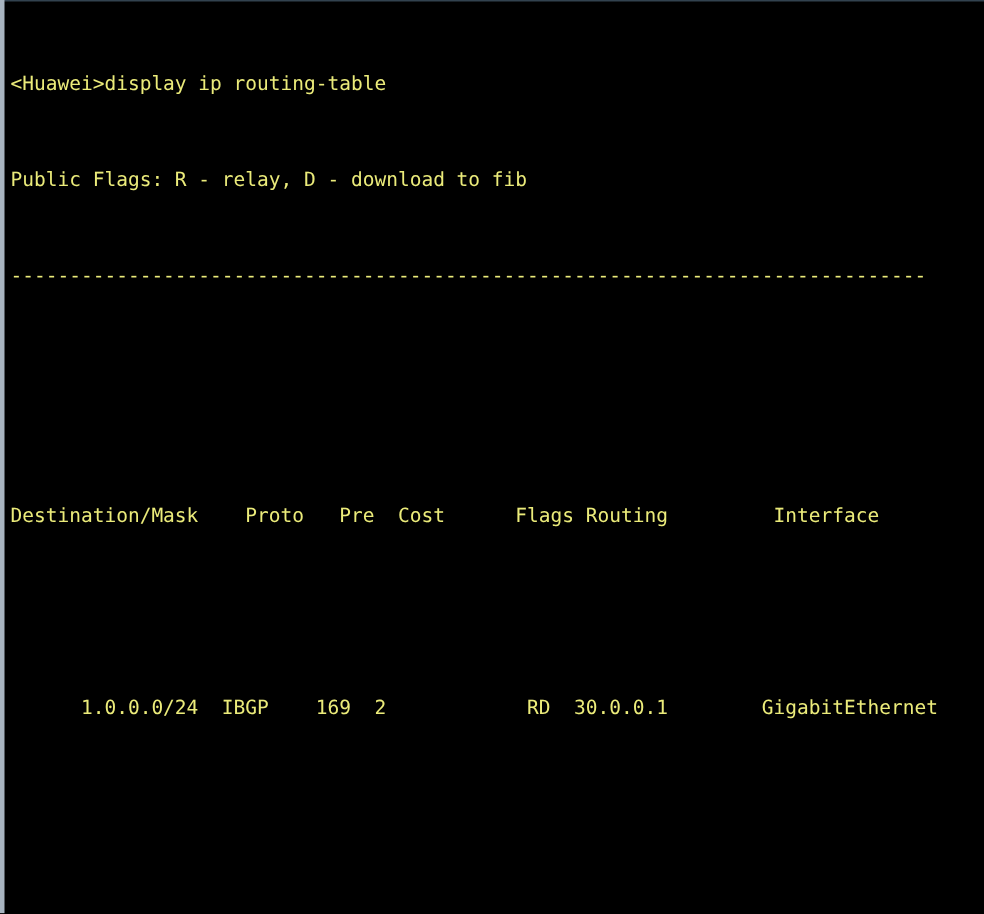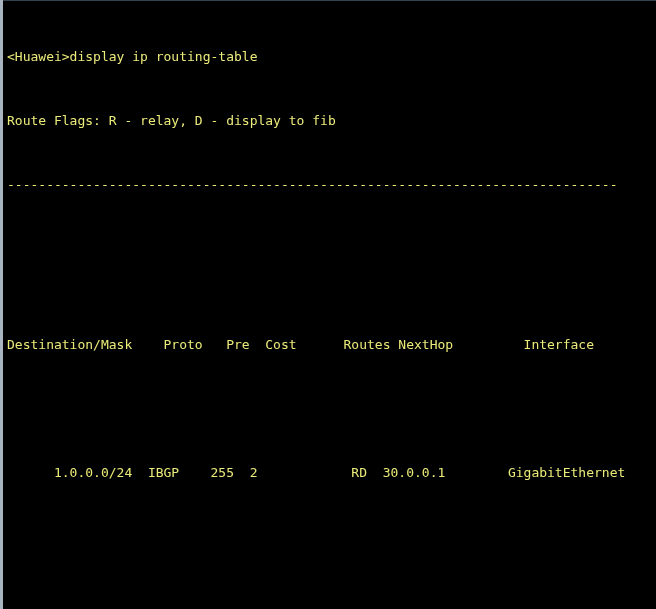--- a/index.html
+++ b/index.html
@@ -61,33 +61,33 @@
 
 <div id="terminal">
 
   <div id="top-border"></div>
   <div id="left-border"></div>
 
   <div id="screen">
 
     <span class="line">&lt;Huawei&gt;display ip routing-table</span>
 
-    <span class="line">Route Flags: R - relay, D - display to fib</span>
+    <span class="line">Public Flags: R - relay, D - download to fib</span>
 
     <span class="line">------------------------------------------------------------------------------</span>
 
 
 
     <span class="blank"></span>
 
-    <span class="line">Destination/Mask    Proto   Pre  Cost      Routes NextHop         Interface</span>
+    <span class="line">Destination/Mask    Proto   Pre  Cost      Flags Routing         Interface</span>
 
     <span class="blank"></span>
 
-    <span class="line">      1.0.0.0/24  IBGP    255  2            RD  30.0.0.1        GigabitEthernet</span>
+    <span class="line">      1.0.0.0/24  IBGP    169  2            RD  30.0.0.1        GigabitEthernet</span>
     
 
     
     
 
     
     
 
     
     

